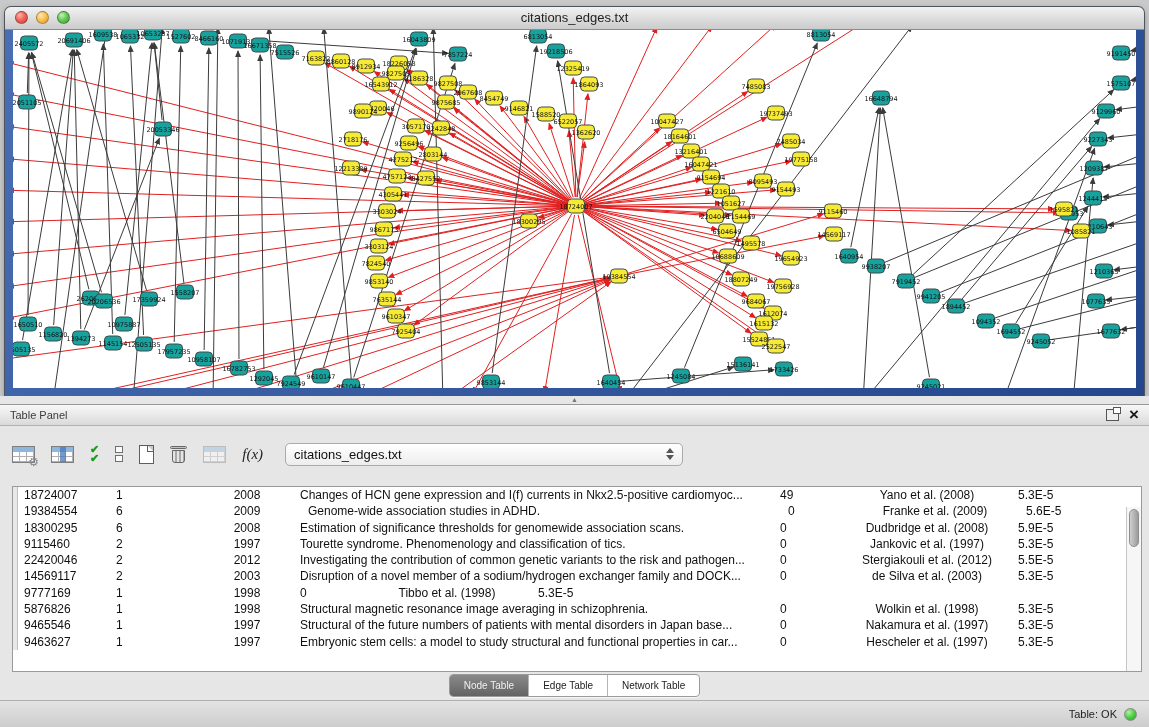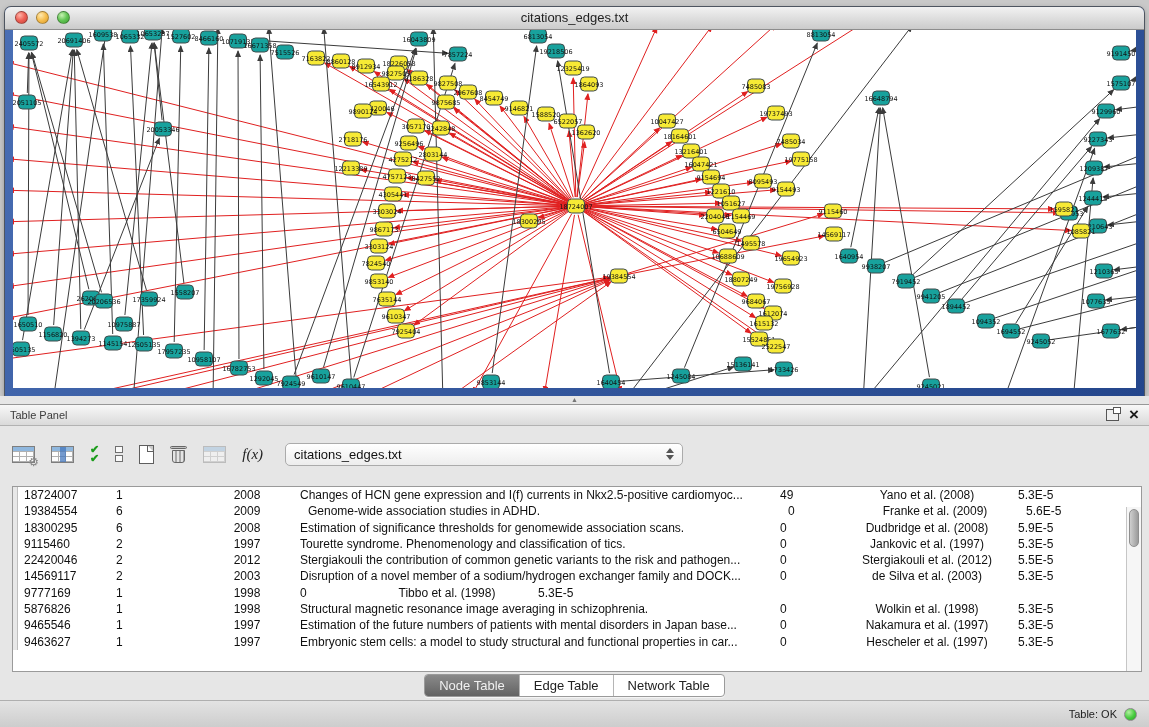--- a/index.html
+++ b/index.html
@@ -61,21 +61,21 @@
   .lstrip{width:5px;background:#e8e8e8;border-right:1px solid #c0c0c0;box-sizing:border-box;flex:none;}
   .corner{width:14px;flex:none;background:#e3e3e3;border-bottom:1px solid #8aa8b3;box-sizing:border-box;}
   .trow{display:flex;height:16.3px;}
   .td{box-sizing:border-box;font-size:12px;color:#101010;line-height:16.3px;white-space:nowrap;overflow:hidden;padding:0 6px;}
   .vscroll{position:absolute;right:0;top:20px;bottom:0;width:15px;background:#f6f6f6;border-left:1px solid #c6c6c6;box-sizing:border-box;}
   .vthumb{position:absolute;left:2px;right:2px;top:2px;height:38px;border-radius:6px;background:linear-gradient(90deg,#cfcfcf,#9b9b9b);border:1px solid #8f8f8f;box-sizing:border-box;}
 
   
   .tabs{position:absolute;left:0;right:0;top:278px;display:flex;justify-content:center;}
   .seg{display:inline-flex;border:1px solid #9a9a9a;border-radius:4px;overflow:hidden;background:#fff;box-shadow:0 1px 0 rgba(255,255,255,.6);}
-  .seg .tab{padding:2px 14px;font-size:13px;color:#222;border-left:1px solid #b5b5b5;line-height:17px;}
+  .seg .tab{padding:2px 14px;font-size:10px;color:#222;border-left:1px solid #b5b5b5;line-height:17px;}
   .seg .tab:first-child{border-left:none;}
   .seg .tab.sel{background:linear-gradient(#8a8a8a,#636363);color:#f0f0f0;}
 
   
   .statusbar{position:absolute;left:0;top:700px;width:1149px;height:27px;background:linear-gradient(#e3e3e3,#cdcdcd);border-top:1px solid #aFaFaF;display:flex;align-items:center;justify-content:flex-end;gap:7px;padding-right:12px;box-sizing:border-box;}
   .statusbar .mem{font-size:11px;color:#222;}
   .memdot{width:13px;height:13px;border-radius:50%;background:radial-gradient(circle at 35% 30%,#b2f0a0,#45cb3d 55%,#2e9e2a);border:1px solid #8a8a8a;box-sizing:border-box;}
 </style>
 </head>
 <body>
@@ -594,21 +594,21 @@
             <div class="td" style="width: 480px; text-align: left;">Tourette syndrome. Phenomenology and classification of tics.</div>
             <div class="td" style="width: 68px; text-align: left;">0</div>
             <div class="td" style="width: 170px; text-align: center;">Jankovic et al. (1997)</div>
             <div class="td" style="width: 116px; text-align: left;">5.3E-5</div>
           </div>
           <div class="trow">
             <div class="lstrip"></div>
             <div class="td" style="width: 92px; text-align: left;">22420046</div>
             <div class="td" style="width: 90px; text-align: left;">2</div>
             <div class="td" style="width: 94px; text-align: center;">2012</div>
-            <div class="td" style="width: 480px; text-align: left;">Stergiakouli the contribution of common genetic variants to the risk and pathogen...</div>
+            <div class="td" style="width: 480px; text-align: left;">Investigating the contribution of common genetic variants to the risk and pathogen...</div>
             <div class="td" style="width: 68px; text-align: left;">0</div>
             <div class="td" style="width: 170px; text-align: center;">Stergiakouli et al. (2012)</div>
             <div class="td" style="width: 116px; text-align: left;">5.5E-5</div>
           </div>
           <div class="trow">
             <div class="lstrip"></div>
             <div class="td" style="width: 92px; text-align: left;">14569117</div>
             <div class="td" style="width: 90px; text-align: left;">2</div>
             <div class="td" style="width: 94px; text-align: center;">2003</div>
             <div class="td" style="width: 480px; text-align: left;">Disruption of a novel member of a sodium/hydrogen exchanger family and DOCK...</div>
@@ -633,21 +633,21 @@
             <div class="td" style="width: 480px; text-align: left;">Structural magnetic resonance image averaging in schizophrenia.</div>
             <div class="td" style="width: 68px; text-align: left;">0</div>
             <div class="td" style="width: 170px; text-align: center;">Wolkin et al. (1998)</div>
             <div class="td" style="width: 116px; text-align: left;">5.3E-5</div>
           </div>
           <div class="trow">
             <div class="lstrip"></div>
             <div class="td" style="width: 92px; text-align: left;">9465546</div>
             <div class="td" style="width: 90px; text-align: left;">1</div>
             <div class="td" style="width: 94px; text-align: center;">1997</div>
-            <div class="td" style="width: 480px; text-align: left;">Estimation of the future numbers of patients with mental disorders in Japan base...</div>
+            <div class="td" style="width: 480px; text-align: left;">Structural of the future numbers of patients with mental disorders in Japan base...</div>
             <div class="td" style="width: 68px; text-align: left;">0</div>
             <div class="td" style="width: 170px; text-align: center;">Nakamura et al. (1997)</div>
             <div class="td" style="width: 116px; text-align: left;">5.3E-5</div>
           </div>
           <div class="trow">
             <div class="lstrip"></div>
             <div class="td" style="width: 92px; text-align: left;">9463627</div>
             <div class="td" style="width: 90px; text-align: left;">1</div>
             <div class="td" style="width: 94px; text-align: center;">1997</div>
             <div class="td" style="width: 480px; text-align: left;">Embryonic stem cells: a model to study structural and functional properties in car...</div>

